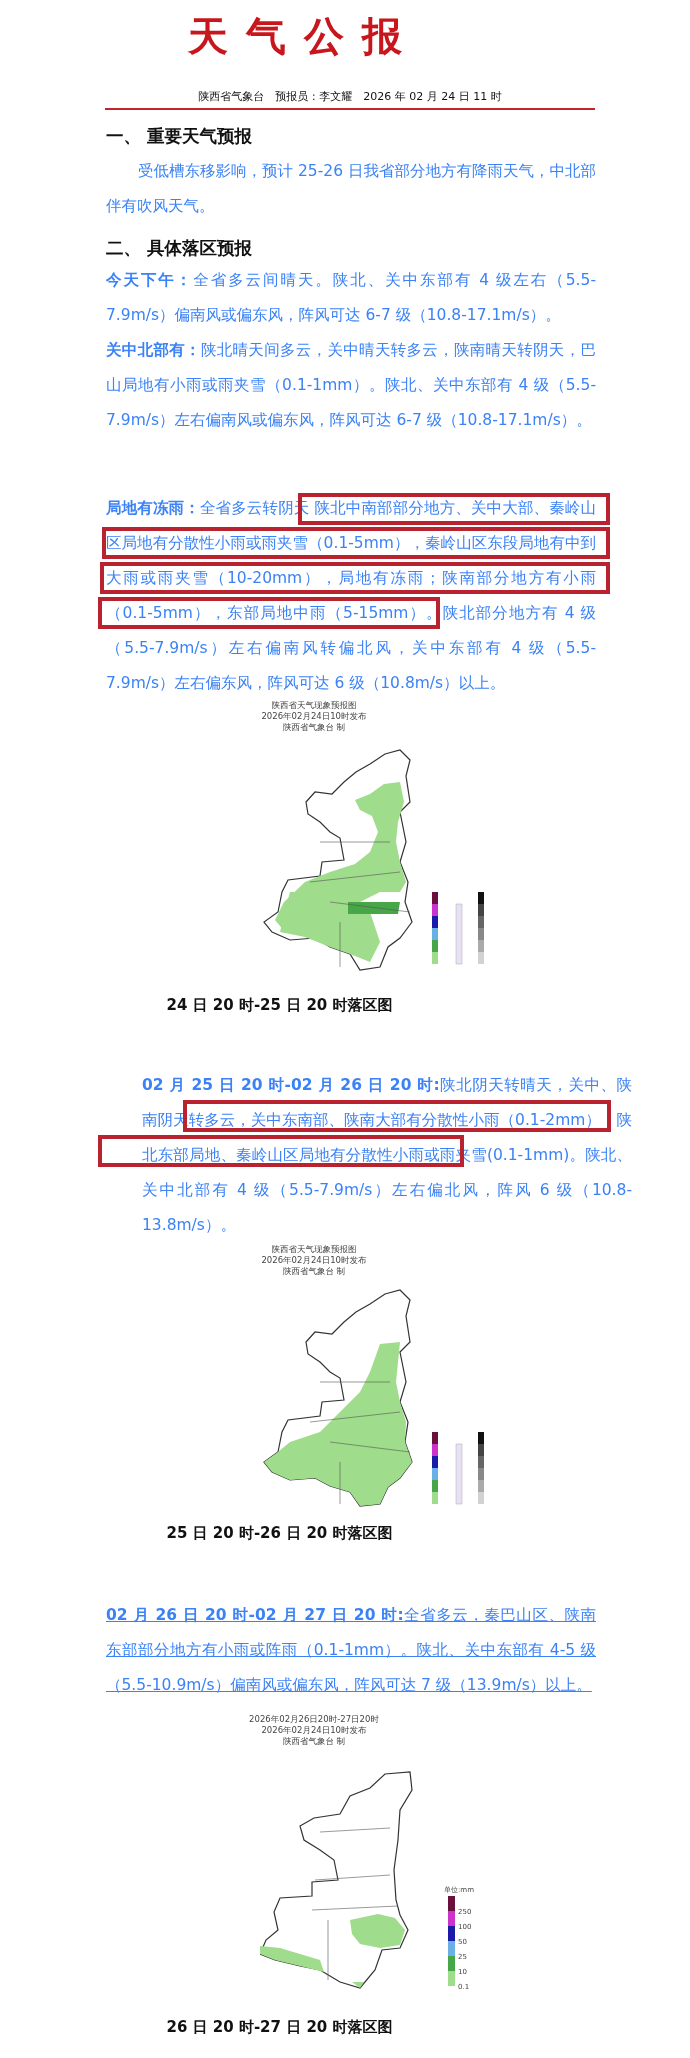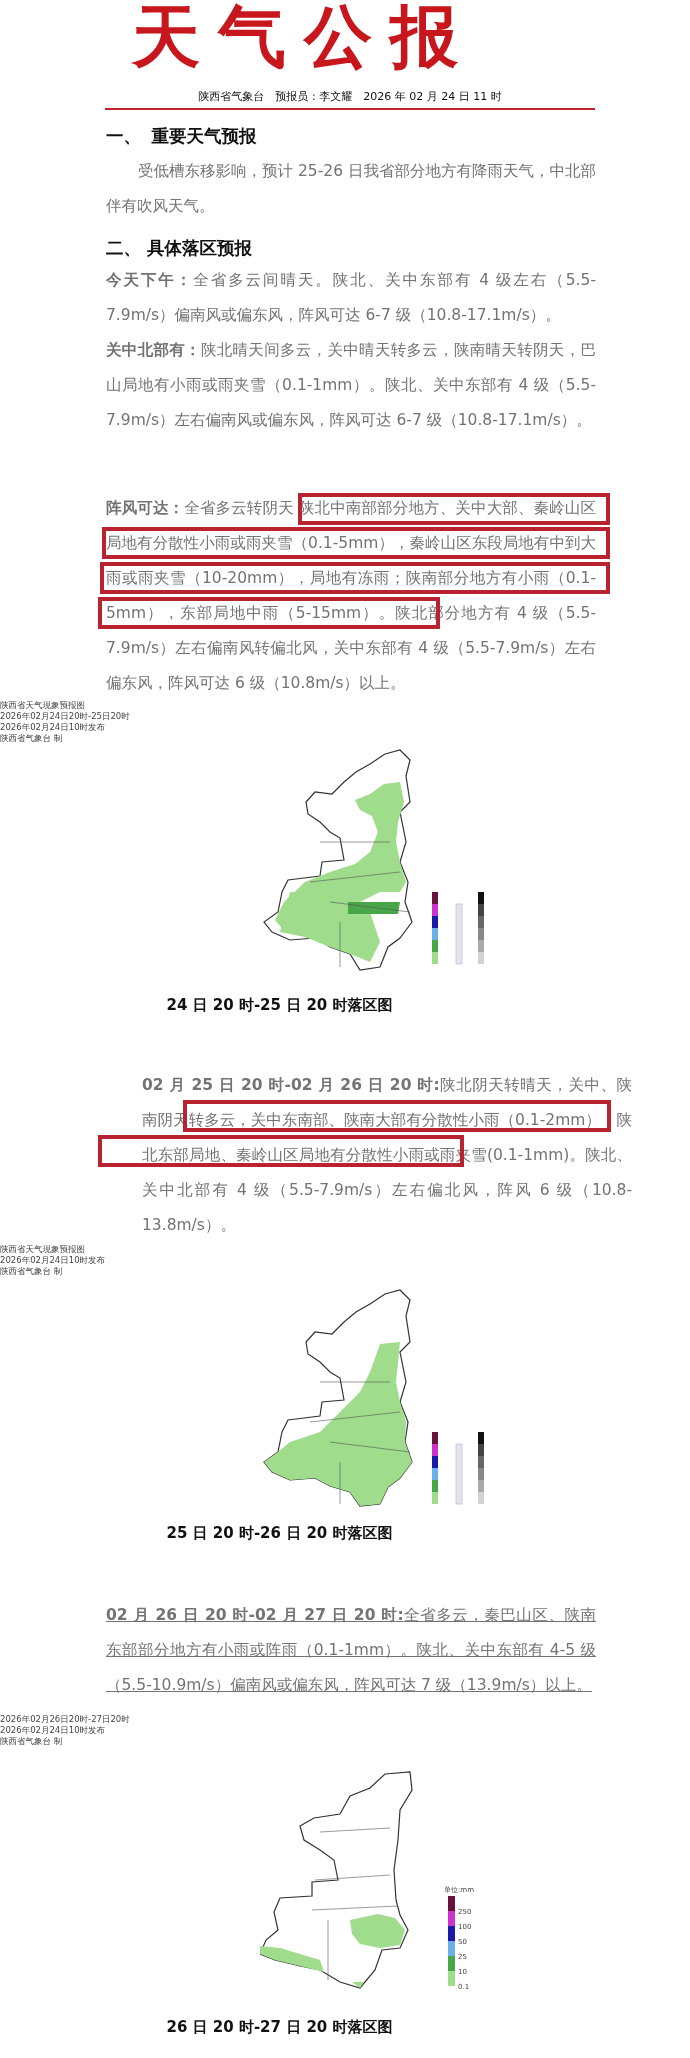--- a/index.html
+++ b/index.html
@@ -1,69 +1,68 @@
 <!DOCTYPE html>
 <html><head>
 <meta charset="utf-8">
 <style>
   html, body { margin: 0; padding: 0; background: #ffffff; }
   body { width: 690px; height: 2058px; position: relative; overflow: hidden;
          font-family: "DejaVu Sans", "Liberation Sans", sans-serif; color: #1a1a1a; }
   .title { position: absolute; left: 0; width: 608px; top: 4px; text-align: center;
-           font-size: 68px; font-weight: bold; letter-spacing: 18px; color: #c8161d;
+           font-size: 40px; font-weight: bold; letter-spacing: 18px; color: #c8161d;
            font-family: "DejaVu Serif", serif; line-height: 64px; }
   .byline { position: absolute; left: 105px; width: 490px; top: 86px; text-align: center;
             font-size: 11px; color: #111; line-height: 22px; }
   .byline-rule { position: absolute; left: 105px; width: 490px; top: 108px; height: 0;
                  border-top: 2px solid #c0272d; }
   .h { position: absolute; left: 106px; font-size: 17.5px; font-weight: bold; color: #111; }
-  .p { position: absolute; left: 106px; width: 490px; font-size: 15.5px; line-height: 35px; color: #737373;
+  .p { position: absolute; left: 106px; width: 490px; font-size: 15.5px; line-height: 35px; color: #3b82f6;
        text-align: justify; }
   .p .lead { font-weight: bold; }
   .indent { text-indent: 32px; }
   .hl { position: absolute; border: 4px solid #b8232f; box-sizing: border-box; }
-  .map-head { position: absolute; width: 628px; left: 0; text-align: left;
+  .map-head { position: absolute; width: 628px; left: 0; text-align: center;
               font-size: 8.5px; line-height: 11px; color: #444; }
   .map-svg { position: absolute; }
   .caption { position: absolute; left: 0; width: 559px; text-align: center;
              font-size: 15px; font-weight: bold; color: #111; }
   .legend-label { font-size: 7px; fill: #444; font-family: "DejaVu Sans", sans-serif; }
 </style>
 </head>
 <body>
 
 <div class="title">天气公报</div>
 <div class="byline">陕西省气象台　预报员：李文耀　2026 年 02 月 24 日 11 时</div>
 <div class="byline-rule"></div>
 
-<div class="h" style="top:124px;font-family:Liberation Mono, monospace;">一、 重要天气预报</div>
+<div class="h" style="top:124px;">一、 重要天气预报</div>
 <div class="p indent" style="top:154px;">受低槽东移影响，预计 25-26 日我省部分地方有降雨天气，中北部伴有吹风天气。</div>
 
 <div class="h" style="top:236px;">二、 具体落区预报</div>
 
 <div class="p" style="top:263px;">
   <span class="lead">今天下午：</span><span>全省多云间晴天。陕北、关中东部有 4 级左右（5.5-7.9m/s）偏南风或偏东风，阵风可达 6-7 级（10.8-17.1m/s）。</span>
 </div>
 
 <div class="p" style="top:333px;">
   <span class="lead">关中北部有：</span><span>陕北晴天间多云，关中晴天转多云，陕南晴天转阴天，巴山局地有小雨或雨夹雪（0.1-1mm）。陕北、关中东部有 4 级（5.5-7.9m/s）左右偏南风或偏东风，阵风可达 6-7 级（10.8-17.1m/s）。</span>
 </div>
 
 <div class="p" style="top:491px;">
-  <span class="lead">阵风可达：</span><span>全省多云转阴天</span>&nbsp;<span>陕北中南部部分地方、关中大部、秦岭山区局地有分散性小雨或雨夹雪（0.1-5mm），秦岭山区东段局地有中到大雨或雨夹雪（10-20mm），局地有冻雨；陕南部分地方有小雨（0.1-5mm），东部局地中雨（5-15mm）。</span><span>陕北部分地方有 4 级（5.5-7.9m/s）左右偏南风转偏北风，关中东部有 4 级（5.5-7.9m/s）左右偏东风，阵风可达 6 级（10.8m/s）以上。</span>
+  <span class="lead">局地有冻雨：</span><span>全省多云转阴天</span>&nbsp;<span>陕北中南部部分地方、关中大部、秦岭山区局地有分散性小雨或雨夹雪（0.1-5mm），秦岭山区东段局地有中到大雨或雨夹雪（10-20mm），局地有冻雨；陕南部分地方有小雨（0.1-5mm），东部局地中雨（5-15mm）。</span><span>陕北部分地方有 4 级（5.5-7.9m/s）左右偏南风转偏北风，关中东部有 4 级（5.5-7.9m/s）左右偏东风，阵风可达 6 级（10.8m/s）以上。</span>
 </div>
 
 <div class="hl" style="left:298px; top:493px; width:312px; height:32px;"></div>
 <div class="hl" style="left:102px; top:527px; width:508px; height:32px;"></div>
 <div class="hl" style="left:100px; top:562px; width:510px; height:32px;"></div>
 <div class="hl" style="left:98px; top:597px; width:342px; height:32px;"></div>
 
 <div class="map-head" style="top:700px;">
   <div>陕西省天气现象预报图</div>
-  <div>2026年02月24日20时-25日20时</div>
   <div>2026年02月24日10时发布</div>
   <div>陕西省气象台 制</div>
 </div>
 <svg class="map-svg" style="left:260px; top:742px;" width="270" height="240" viewBox="0 0 270 240">
   <path d="M125 12 L140 8 L150 18 L146 34 L150 60 L140 70 L146 100 L140 120 L148 140 L145 160 L152 180 L140 196 L128 205 L120 225 L100 228 L90 212 L70 205 L55 196 L30 198 L12 190 L4 180 L18 170 L22 150 L28 138 L60 134 L62 120 L84 118 L80 96 L70 90 L60 80 L48 72 L46 60 L55 50 L72 52 L84 40 L96 30 L110 22 Z" fill="#ffffff" stroke="#333" stroke-width="1.2"></path>
   <path d="M124 42 L140 40 L144 60 L138 80 L136 100 L140 120 L146 140 L140 150 L120 150 L100 160 L80 170 L60 168 L40 180 L25 190 L15 178 L24 160 L45 140 L70 130 L95 122 L110 110 L118 90 L112 74 L100 68 L95 58 L110 52 Z" fill="#9fdc8b"></path>
   <path d="M30 150 L80 150 L110 170 L120 200 L110 220 L90 212 L70 205 L45 195 L20 190 Z" fill="#9fdc8b"></path>
   <path d="M88 160 L140 160 L138 172 L88 172 Z" fill="#46a648"></path>
   <path d="M60 100 L130 100 M50 140 L140 130 M70 160 L150 170 M80 180 L80 225" stroke="#555" stroke-width="0.6" fill="none"></path>
 

